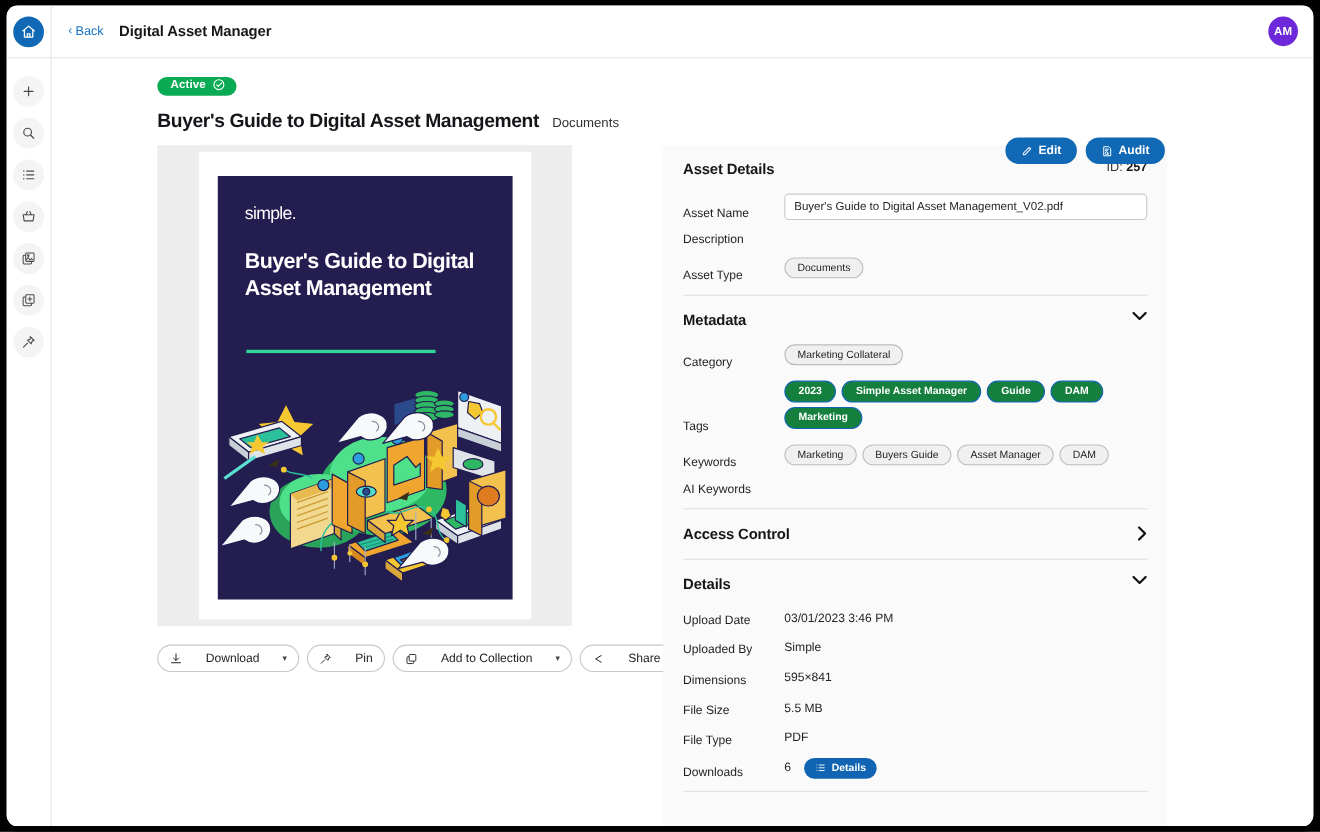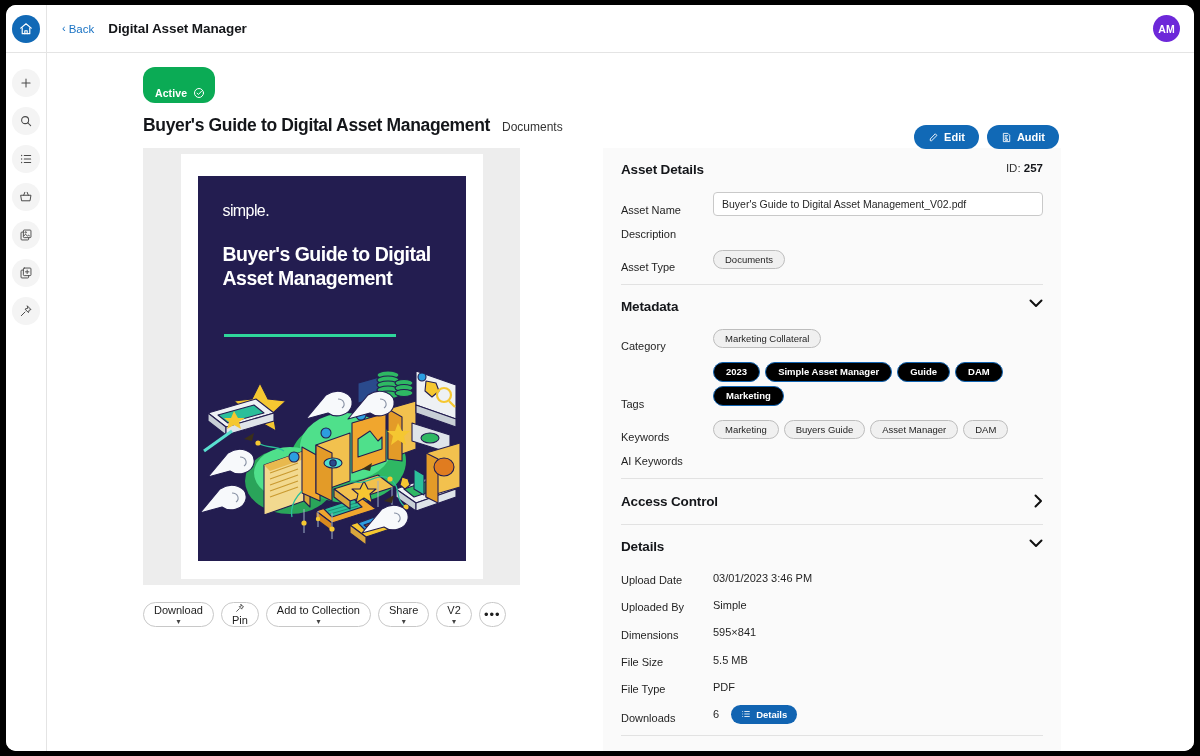--- a/index.html
+++ b/index.html
@@ -121,21 +121,21 @@
     padding: 14px 0 0 0;
   }
 
   .header-zone { padding: 0 0 0 96px; }
 
   .badge {
     display: inline-flex; align-items: center; gap: 6px;
     background: #0bab55;
     color: #fff;
     border-radius: 12px;
-    padding: 20px 10px 4px 12px;
+    padding: 1px 10px 4px 12px;
     font-size: 10.5px;
     font-weight: bold;
     letter-spacing: 0.1px;
   }
   .title-row {
     display: flex;
     align-items: baseline;
     gap: 12px;
     margin-top: 12px;
   }
@@ -223,32 +223,31 @@
   }
 
   
   .preview-toolbar {
     display: flex;
     gap: 7px;
     margin-top: 17px;
     align-items: center;
   }
   .tool-btn {
-    display: inline-flex; align-items: center; gap: 1px;
+    display: inline-flex; align-items: center; gap: 21px;
     border: 1px solid #c8c8c8;
     background: #fff;
     border-radius: 15px;
     height: 25px;
     padding: 0 10px;
     font-size: 11px;
     color: #1e1e1e;
     cursor: pointer;
     font-family: inherit;
     white-space: nowrap;
-    flex-direction: column;
   }
   .tool-btn.round { padding: 0; width: 27px; justify-content: center; font-size: 13px; letter-spacing: 1px; }
   .caret { font-size: 8px; color: #444; }
 
   
   .details-col {
     flex: 1;
     background: #fafafa;
     margin-right: 133px;
     padding: 0 18px;
@@ -316,21 +315,21 @@
     border: 1px solid #bdbdbd;
     background: #f0f0f0;
     border-radius: 11px;
     height: 19px;
     padding: 0 11px;
     font-size: 9.5px;
     color: #1e1e1e;
     margin: 0 5px 4px 0;
   }
   .chip.blue {
-    background: #000000;
+    background: #15803d;
     border-color: #1164b2;
     color: #fff;
     font-weight: bold;
     height: 20px;
     border-radius: 10px;
     padding: 0 12px;
   }
   .chip-wrap { display: flex; flex-wrap: wrap; }
 
   .dl-row { display: flex; align-items: center; gap: 12px; }

